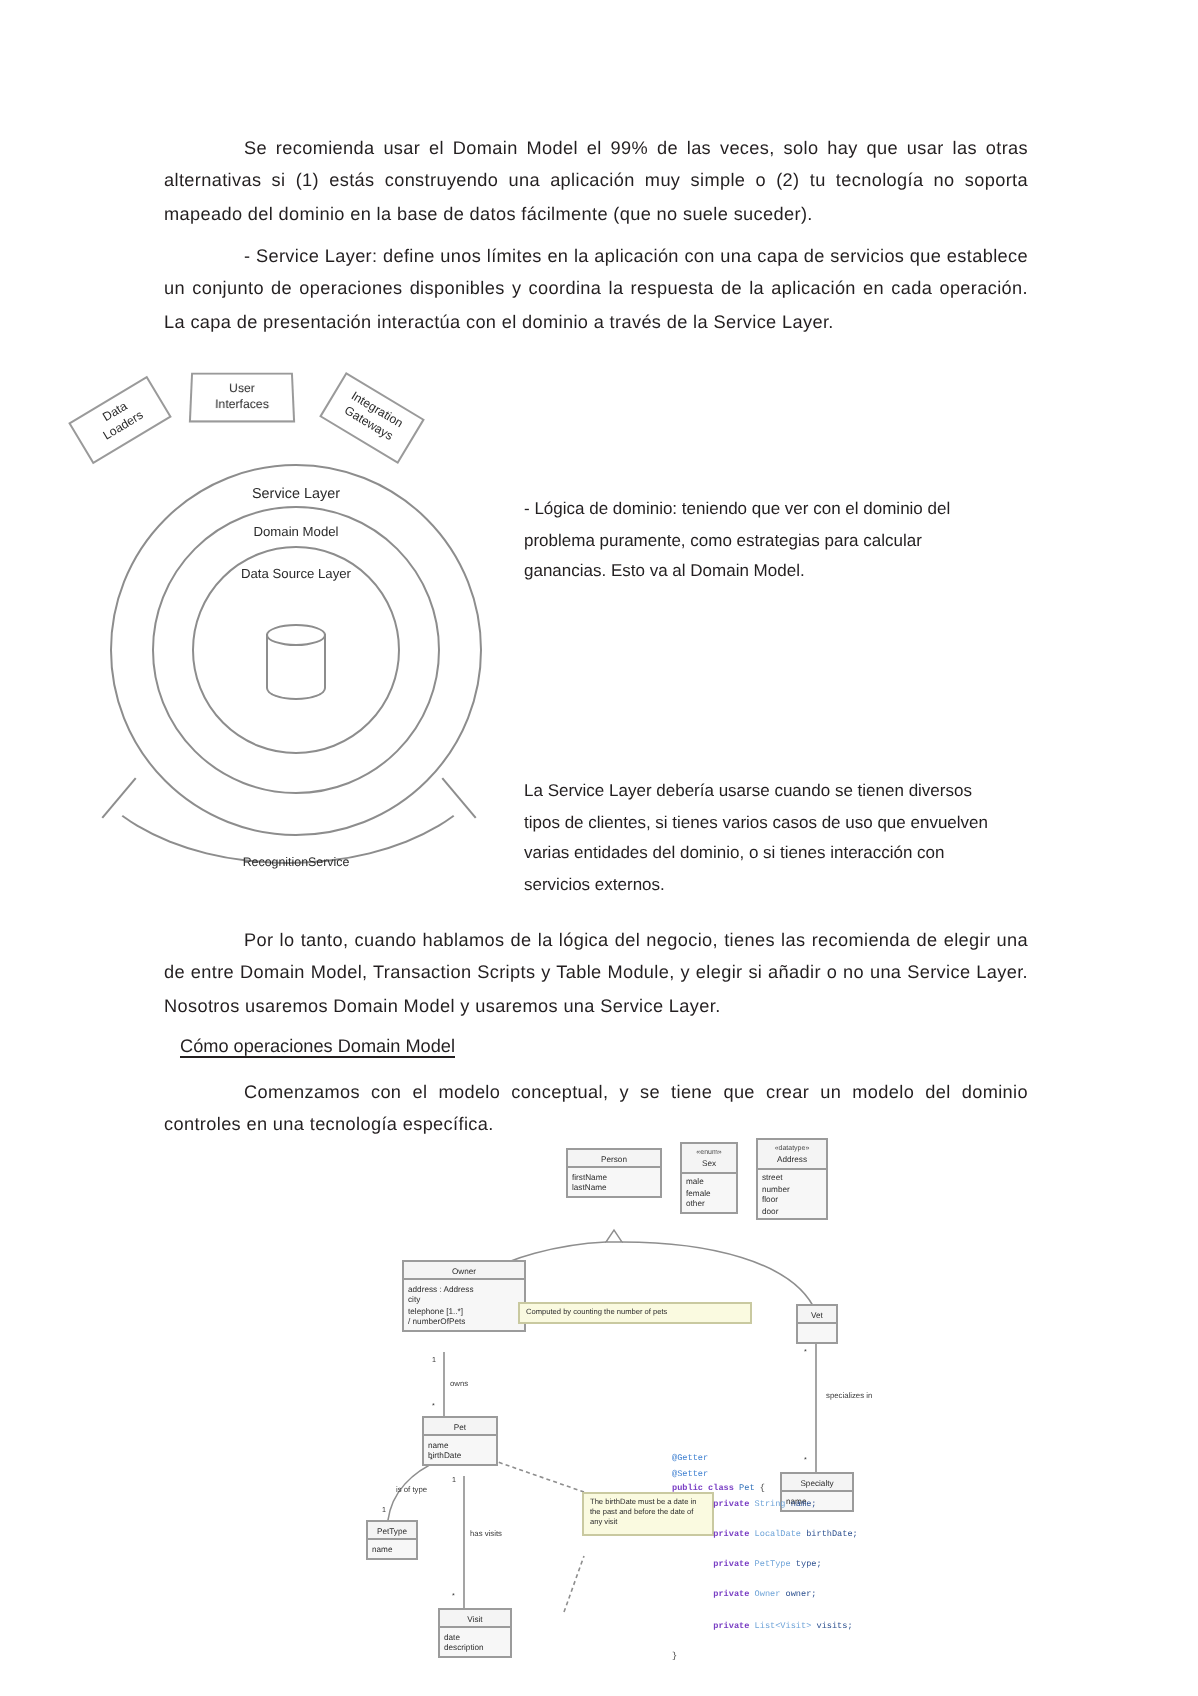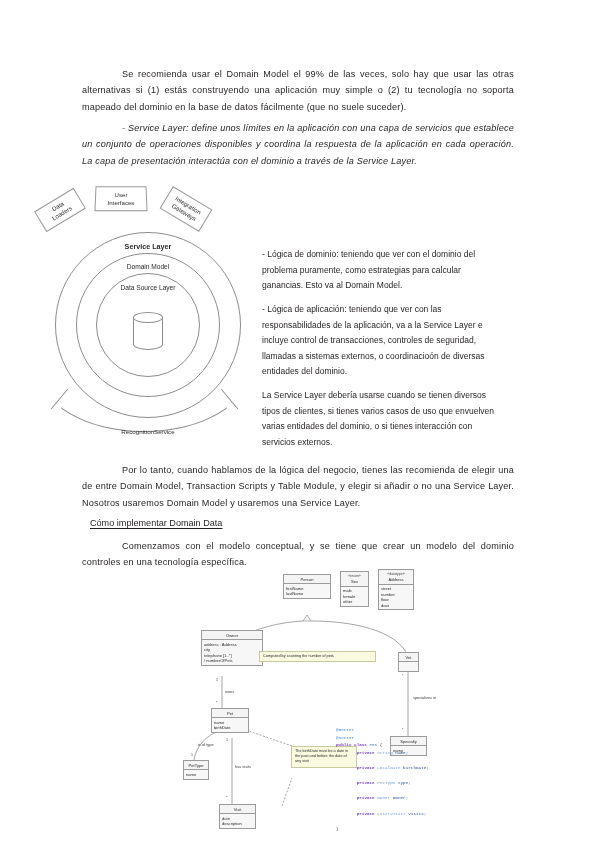--- a/index.html
+++ b/index.html
@@ -73,21 +73,21 @@
   .ring-inner { left: 63px;  top: 87px;  width: 104px; height: 104px; }
 
   .ring-label {
     position: absolute;
     width: 120px;
     text-align: center;
     font-size: 6.6px;
     color: #2b2b2b;
     line-height: 8.4px;
   }
-  .lbl-service  { left: 55px; top: 57px;  font-weight: bold; font-size: 7.2px; }
+  .lbl-service  { left: 55px; top: 57px;  font-weight: normal; font-size: 7.2px; }
   .lbl-domain   { left: 55px; top: 77px; }
   .lbl-dsl      { left: 55px; top: 98px; }
   .lbl-recog    { left: 55px; top: 242px; font-size: 6.2px; }
 
   .cylinder {
     position: absolute;
     left: 100px;
     top: 126px;
     width: 30px;
     height: 40px;
@@ -224,21 +224,21 @@
   .code .id   { color: #2b4f8f; }
   .code .pl   { color: #333333; }
 </style>
 </head>
 <body>
 
 <div class="page">
 
   <div class="para indent" style="left:82px; top:66px; width:432px;">Se recomienda usar el Domain Model el 99% de las veces, solo hay que usar las otras alternativas si (1) estás construyendo una aplicación muy simple o (2) tu tecnología no soporta mapeado del dominio en la base de datos fácilmente (que no suele suceder).</div>
 
-  <div class="para indent" style="left:82px; top:120px; width:432px;font-style:italic;">- Service Layer: define unos límites en la aplicación con una capa de servicios que establece un conjunto de operaciones disponibles y coordina la respuesta de la aplicación en cada operación. La capa de presentación interactúa con el dominio a través de la Service Layer.</div>
+  <div class="para indent" style="left:82px; top:120px; width:432px;">- Service Layer: define unos límites en la aplicación con una capa de servicios que establece un conjunto de operaciones disponibles y coordina la respuesta de la aplicación en cada operación. La capa de presentación interactúa con el dominio a través de la Service Layer.</div>
 
   <div class="circles">
 
     <div class="tilt-box tb-dl">
       <div>
         <span>Data</span>
         <span>Loaders</span>
       </div>
     </div>
 
@@ -269,26 +269,25 @@
       <div class="cyl-top"></div>
     </div>
 
     <div class="arc-seg arc-bottom"></div>
     <div class="tick tick-l"></div>
     <div class="tick tick-r"></div>
     <div class="ring-label lbl-recog">RecognitionService</div>
   </div>
 
   <div class="rcol" style="top:247px;">- Lógica de dominio: teniendo que ver con el dominio del problema puramente, como estrategias para calcular ganancias. Esto va al Domain Model.</div>
-  <div class="rcol" style="top:302px;">- Lógica de aplicación: teniendo que ver con las responsabilidades de la aplicación, va a la Service Layer e incluye control de transacciones, controles de seguridad, llamadas a sistemas externos, o coordinacioón de diversas entidades del dominio.</div>
   <div class="rcol" style="top:388px;">La Service Layer debería usarse cuando se tienen diversos tipos de clientes, si tienes varios casos de uso que envuelven varias entidades del dominio, o si tienes interacción con servicios externos.</div>
 
   <div class="para indent" style="left:82px; top:462px; width:432px;">Por lo tanto, cuando hablamos de la lógica del negocio, tienes las recomienda de elegir una de entre Domain Model, Transaction Scripts y Table Module, y elegir si añadir o no una Service Layer. Nosotros usaremos Domain Model y usaremos una Service Layer.</div>
 
-  <div class="heading-u" style="left:90px; top:515px;">Cómo implementar Domain Data</div>
+  <div class="heading-u" style="left:90px; top:515px;">Cómo operaciones Domain Model</div>
 
   <div class="para indent" style="left:82px; top:538px; width:432px;">Comenzamos con el modelo conceptual, y se tiene que crear un modelo del dominio controles en una tecnología específica.</div>
 
   <div class="uml">
 
     <svg width="300" height="272">
       <g stroke="#8e8e8e" stroke-width="0.8" fill="none">
 
         <polygon points="121,53 125,47 129,53" fill="#ffffff" stroke="#8e8e8e" stroke-width="0.7"></polygon>
 

